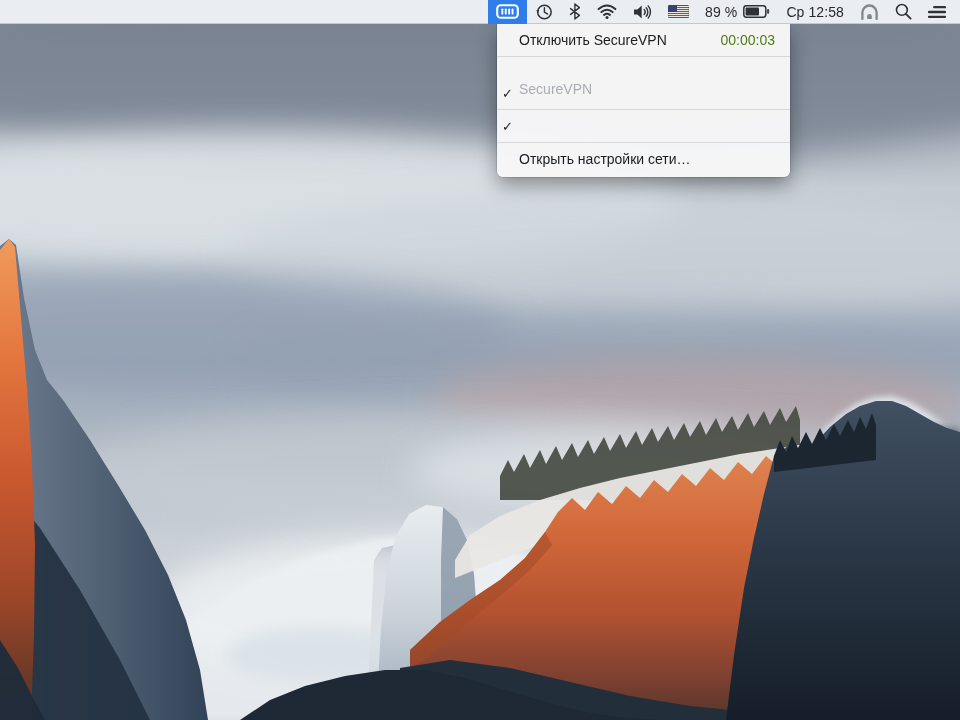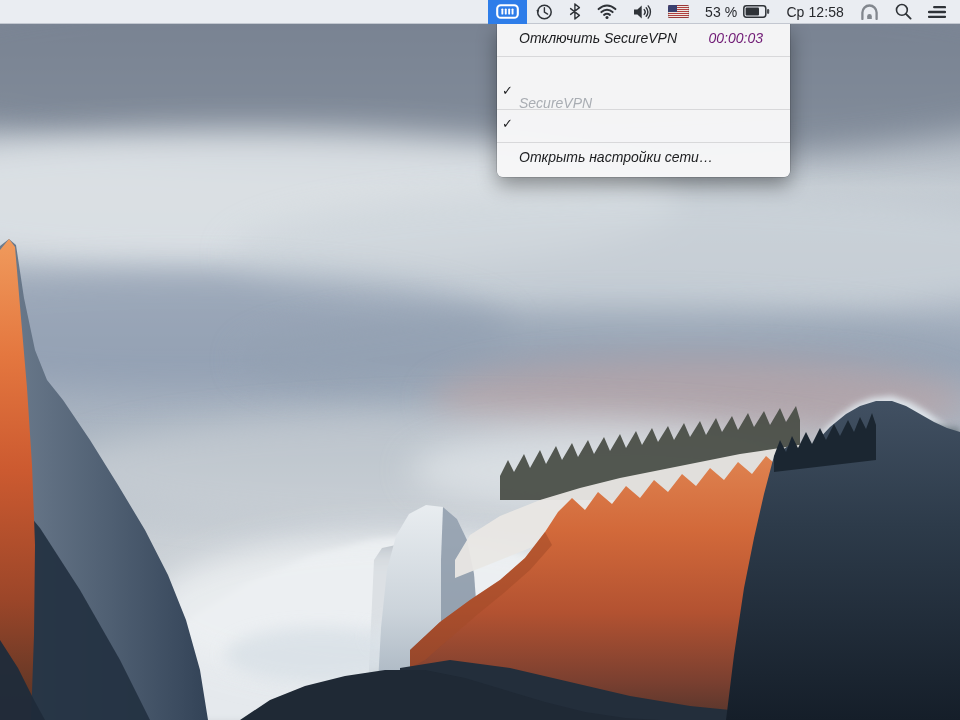--- a/index.html
+++ b/index.html
@@ -23,25 +23,25 @@
     background:repeating-linear-gradient(180deg,#b04040 0 1px,#ece7e2 1px 2px);
     box-shadow:0 0 0 0.5px rgba(0,0,0,0.25) inset;}
   .flag .canton{position:absolute;left:0;top:0;width:9px;height:7px;background:#3a3f6e;}
 
   
   .vpn-menu{position:absolute;top:24px;left:497px;width:293px;
     background:rgba(246,246,247,0.985);
     border-radius:0 0 6px 6px;
     box-shadow:0 0 0 0.5px rgba(0,0,0,0.22),0 8px 20px rgba(0,0,0,0.38);
     padding:6px 0 8px;z-index:15;box-sizing:border-box;}
-  .menu-item{display:flex;align-items:flex-start;height:20px;padding:0 14px 0 5px;
-    font-size:14px;color:#1c1d1f;font-style:italic;}
+  .menu-item{display:flex;align-items:center;height:20px;padding:0 2px 0 5px;
+    font-size:14px;color:#1c1d1f;}
   .menu-item .gutter{width:17px;flex:0 0 17px;text-align:left;font-size:13px;color:#1c1d1f;}
   .menu-item .label{flex:1 1 auto;}
-  .menu-item .detail{flex:0 0 auto;color:#701a75;padding-right:13px;}
+  .menu-item .detail{flex:0 0 auto;color:#4d7c0f;padding-right:13px;}
   .menu-item.disabled{color:#a9adb3;}
   .menu-sep{height:1px;background:#d8d8da;margin:6px 0;}
 </style>
 </head>
 <body>
 
 <div class="desktop">
 <svg width="960" height="720" viewBox="0 0 960 720" xmlns="http://www.w3.org/2000/svg">
   <defs>
     <linearGradient id="sky" x1="0" y1="0" x2="0" y2="720" gradientUnits="userSpaceOnUse">
@@ -183,21 +183,21 @@
     </svg>
   </div>
 
   <div class="status-item">
     <div class="flag">
         <div class="canton"></div>
       </div>
   </div>
 
   <div class="status-item" style="padding-right:4px;">
-    <span class="txt">53 %</span>
+    <span class="txt">89 %</span>
   </div>
   <div class="status-item" style="padding-left:2px;">
     <svg width="27" height="13" viewBox="0 0 27 13">
       <rect x="0.8" y="0.8" width="22" height="11.4" rx="2.6" fill="none" stroke="#2f3338" stroke-width="1.5"></rect>
       <rect x="2.6" y="2.6" width="13.4" height="7.8" rx="1" fill="#2f3338"></rect>
       <rect x="24" y="4.1" width="2.2" height="4.8" rx="1.1" fill="#2f3338" opacity="0.85"></rect>
     </svg>
   </div>
 
   <div class="status-item">

